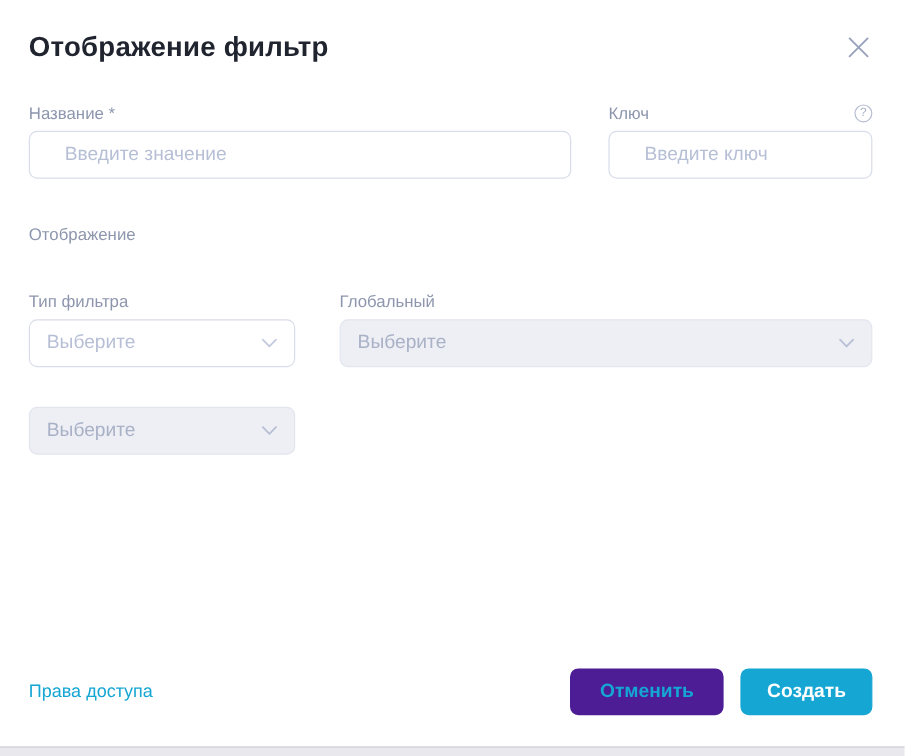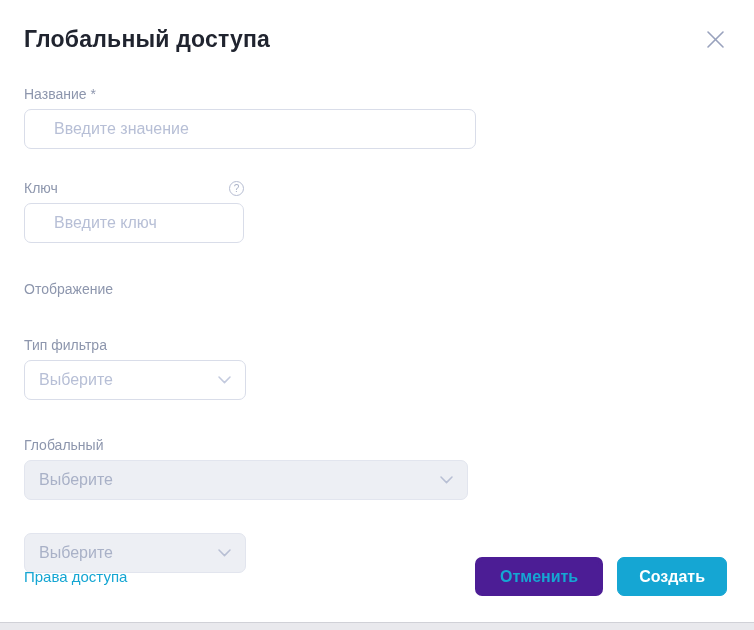--- a/index.html
+++ b/index.html
@@ -31,21 +31,21 @@
   }
   .close-btn {
     background: none;
     border: none;
     cursor: pointer;
     padding: 2px;
     line-height: 0;
   }
 
   
-  .form-row { display: flex; flex-direction: column; }
+  .form-row { display: flex; }
   .row-1 { margin-top: 33px; gap: 31px; }
   .row-2 { margin-top: 38px; }
   .row-3 { margin-top: 33px; gap: 37px; }
   .row-4 { margin-top: 33px; }
 
   .field { display: flex; flex-direction: column; }
   .w-name { width: 452px; }
   .w-key { width: 220px; }
   .w-small { width: 222px; }
   .w-wide { width: 444px; }
@@ -158,21 +158,21 @@
     border-top: 1px solid #d0d1d7;
   }
 </style>
 </head>
 <body>
 
 <div class="modal">
   <div class="content">
 
     <div class="dialog-header">
-      <div class="dialog-title">Глобальный доступа</div>
+      <div class="dialog-title">Отображение фильтр</div>
       <button class="close-btn">
         <svg width="19" height="19" viewBox="0 0 19 19">
           <line x1="2" y1="2" x2="17" y2="17" stroke="#99a2bd" stroke-width="1.6" stroke-linecap="round"></line>
           <line x1="17" y1="2" x2="2" y2="17" stroke="#99a2bd" stroke-width="1.6" stroke-linecap="round"></line>
         </svg>
       </button>
     </div>
 
     <div class="form-row row-1">
       <div class="field w-name">

